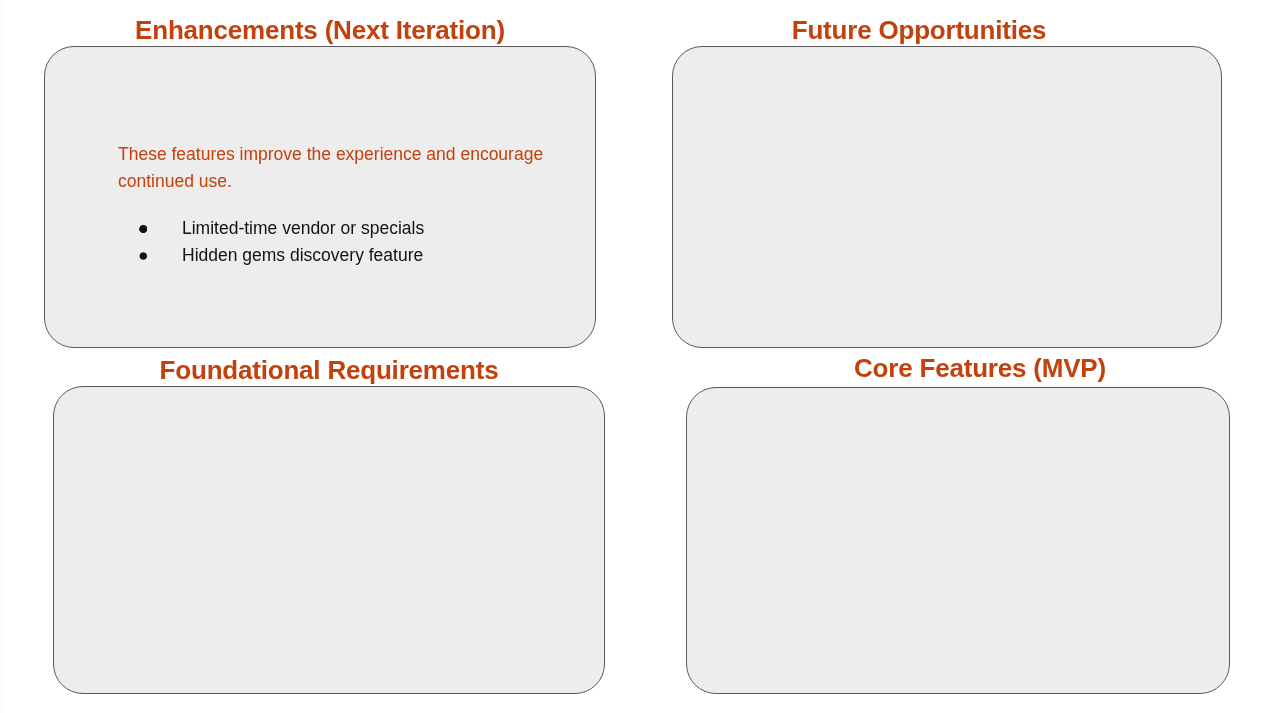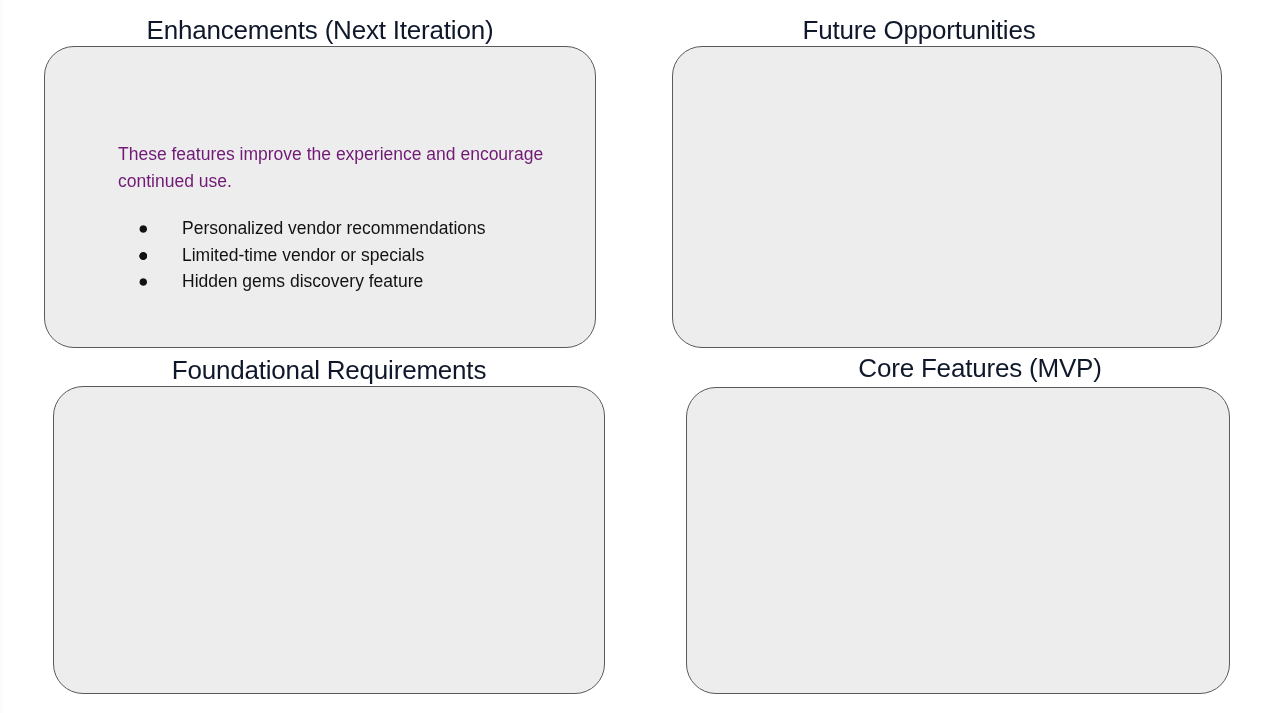--- a/index.html
+++ b/index.html
@@ -22,42 +22,42 @@
     width: 2px; height: 713px;
     background: #fcfcfc;
   }
 
   .quadrant {
     position: absolute;
   }
 
   .card-title {
     font-family: "Liberation Sans", sans-serif;
-    font-weight: normal;
+    font-weight: bold;
     font-size: 26px;
     line-height: 30px;
     letter-spacing: -0.2px;
     text-align: center;
-    color: #0f172a;
+    color: #c2410c;
     white-space: nowrap;
   }
 
   .card-box {
     position: absolute;
     background: #eeedee;
     border: 1.4px solid #5a5a5a;
     border-radius: 30px;
     box-sizing: border-box;
   }
 
   .card-intro {
     position: absolute;
     font-size: 17.5px;
     line-height: 27px;
-    color: #701a75;
+    color: #c2410c;
   }
 
   .card-list {
     position: absolute;
     margin: 0;
     padding: 0;
     list-style: none;
   }
 
   .card-list li {
@@ -107,21 +107,20 @@
 
 <div class="quadrant">
   <div id="q1-title" class="card-title">Enhancements (Next Iteration)</div>
 
   <div id="q1-box" class="card-box">
     <div id="q1-intro" class="card-intro">These features improve the experience and encourage continued use.</div>
 
     <ul id="q1-list" class="card-list">
       <li>
         <span class="bullet-dot">●</span>
-        <span class="li-text">Personalized vendor recommendations</span>
       </li>
       <li>
         <span class="bullet-dot">●</span>
       </li>
       <li>
         <span class="bullet-dot">●</span>
       </li>
       <li>
         <span class="bullet-dot">●</span>
         <span class="li-text">Limited-time vendor or specials</span>

